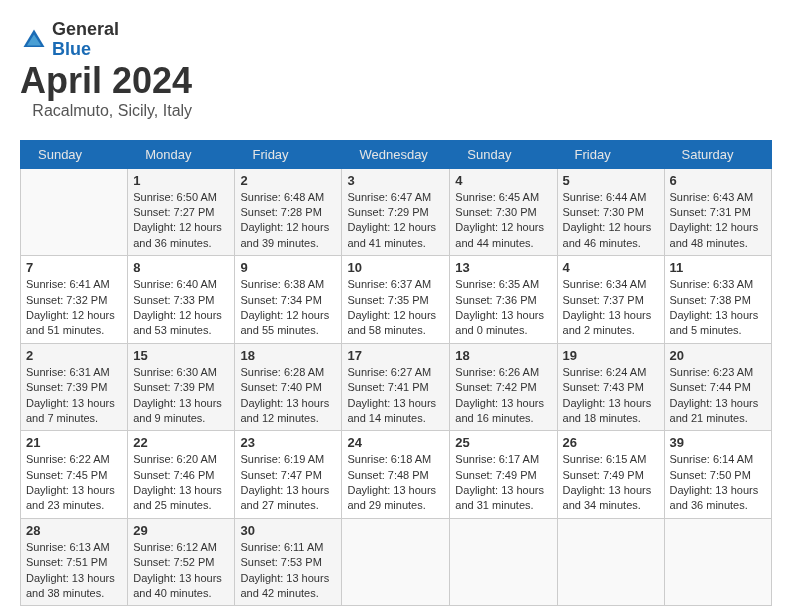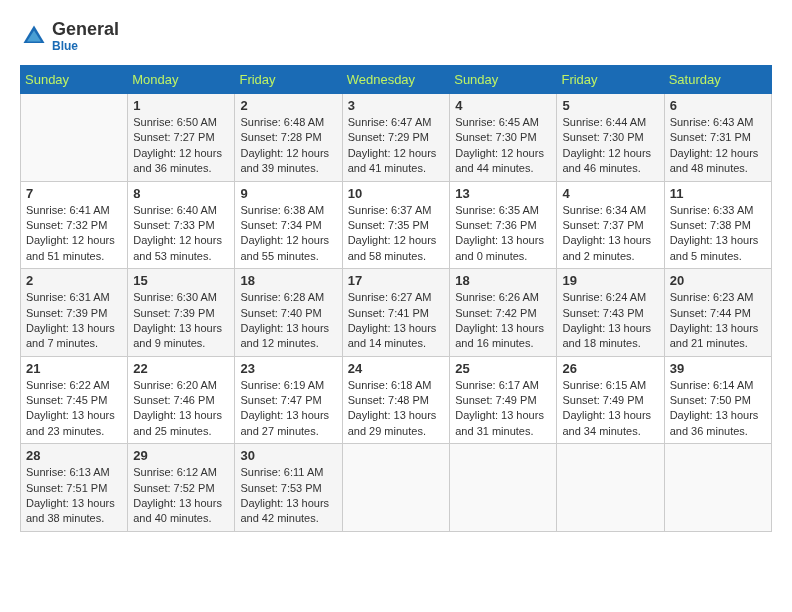--- a/index.html
+++ b/index.html
@@ -7,40 +7,40 @@
       font-family: Arial, sans-serif;
       background: #fff;
       width: 792px;
       min-height: 612px;
       padding: 20px;
     }
     .header {
       display: flex;
       justify-content: space-between;
       align-items: flex-start;
-      margin-bottom: 12px;
+      margin-bottom: 20px;
       flex-direction: column;
     }
     .logo {
       display: flex;
       align-items: center;
       gap: 4px;
     }
     .logo-text {
       display: flex;
       flex-direction: column;
       line-height: 1.1;
     }
     .logo-general {
       font-size: 18px;
       font-weight: bold;
       color: #333;
     }
     .logo-blue {
-      font-size: 12px;
+      font-size: 18px;
       font-weight: bold;
       color: #1a6bb5;
     }
     .logo-icon {
       width: 28px;
       height: 28px;
     }
     .title-block {
       text-align: right;
     }
@@ -53,22 +53,22 @@
       font-size: 16px;
       color: #555;
     }
     .calendar-table {
       width: 100%;
       border-collapse: collapse;
       font-size: 11px;
     }
     .calendar-table th {
       background-color: #1a6bb5;
-      color: #bef264;
-      padding: 6px 4px;
+      color: #e5e5e5;
+      padding: 6px 17px;
       text-align: left;
       font-size: 13px;
       font-weight: normal;
       border: 1px solid #1a6bb5;
     }
     .calendar-table td {
       border: 1px solid #ccc;
       padding: 4px 5px;
       vertical-align: top;
       width: 108px;
@@ -103,20 +103,24 @@
   <div class="logo">
     <svg class="logo-icon" viewBox="0 0 40 40" xmlns="http://www.w3.org/2000/svg">
       <polygon points="20,5 35,30 5,30" fill="#1a6bb5"></polygon>
       <polygon points="20,12 30,28 10,28" fill="#4a9fd4"></polygon>
     </svg>
     <div class="logo-text">
       <span class="logo-general">General</span>
       <span class="logo-blue">Blue</span>
     </div>
   </div>
+  <div class="title-block">
+    <div class="title-month">April 2024</div>
+    <div class="title-location">Racalmuto, Sicily, Italy</div>
+  </div>
 </div>
 
 <table class="calendar-table">
   <thead>
     <tr>
     <th>Sunday</th>
         <th>Monday</th>
         <th>Friday</th>
         <th>Wednesday</th>
         <th>Sunday</th>

